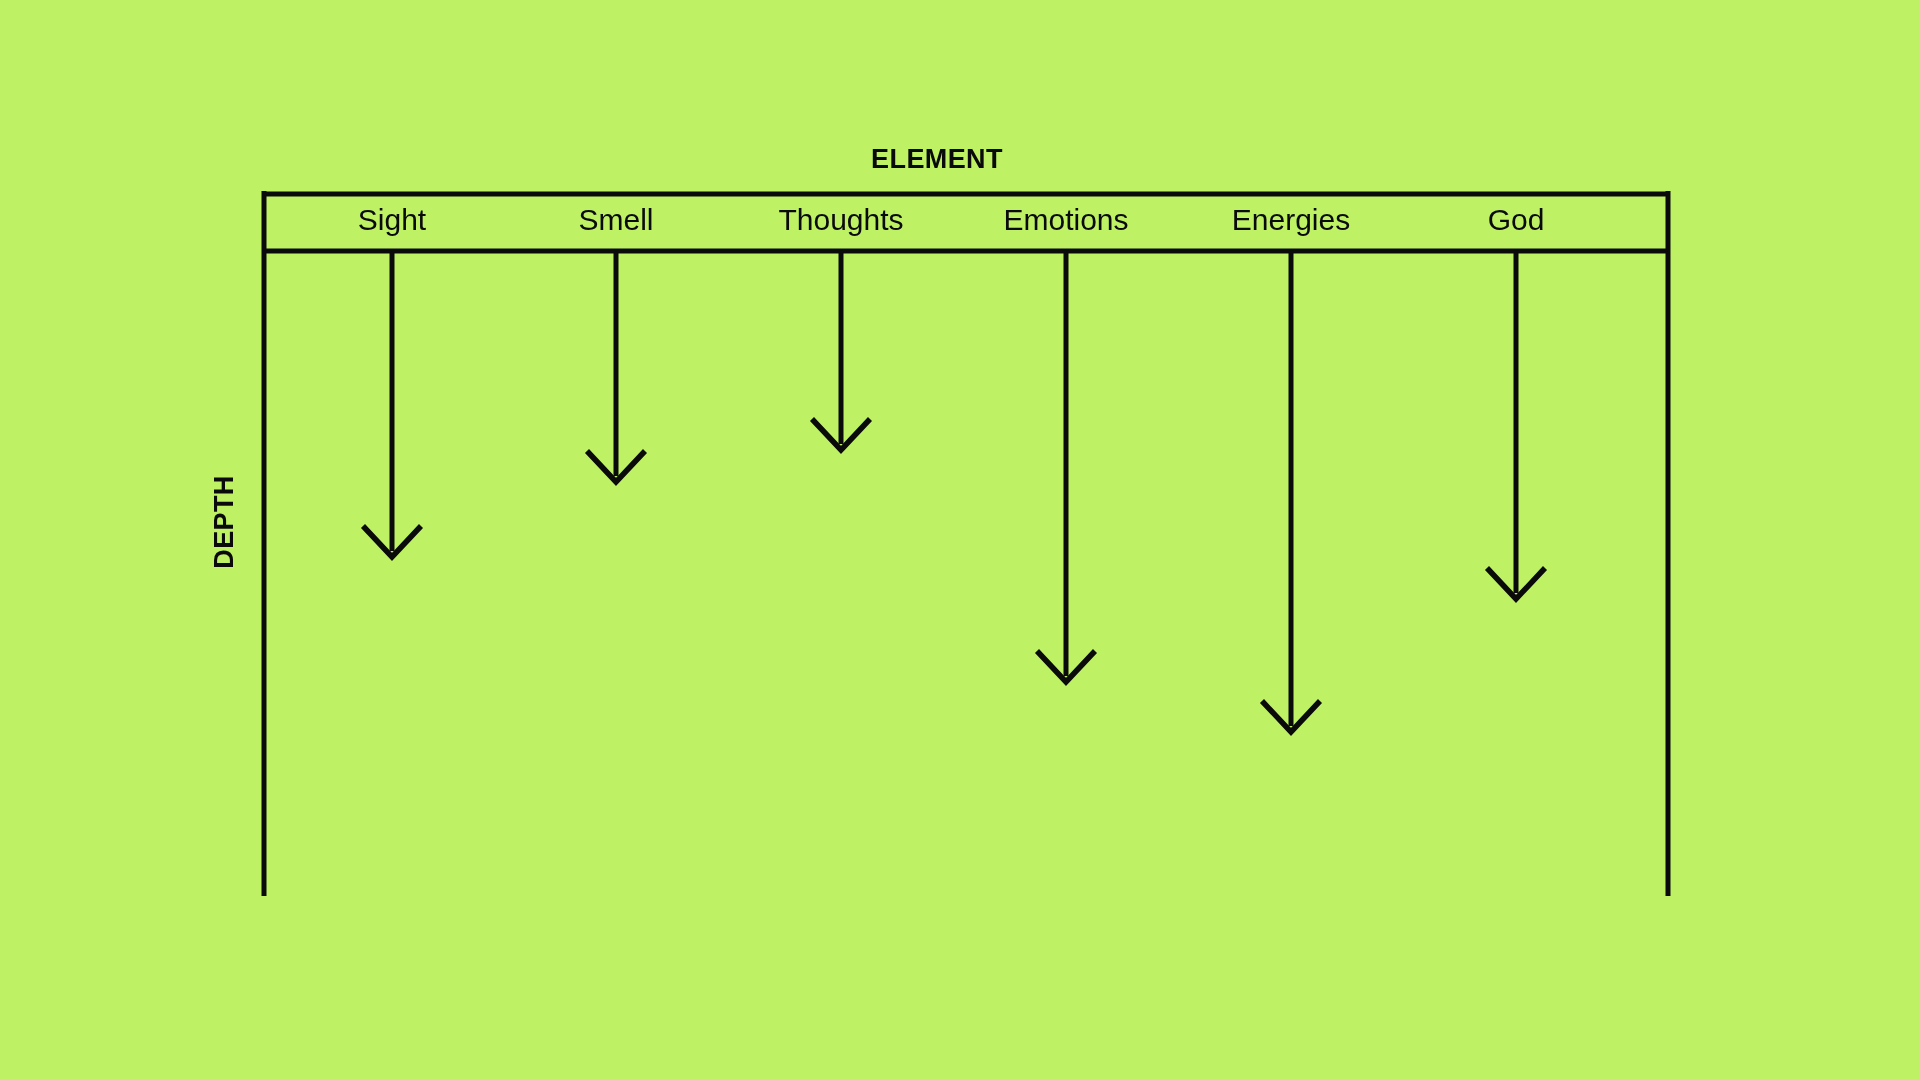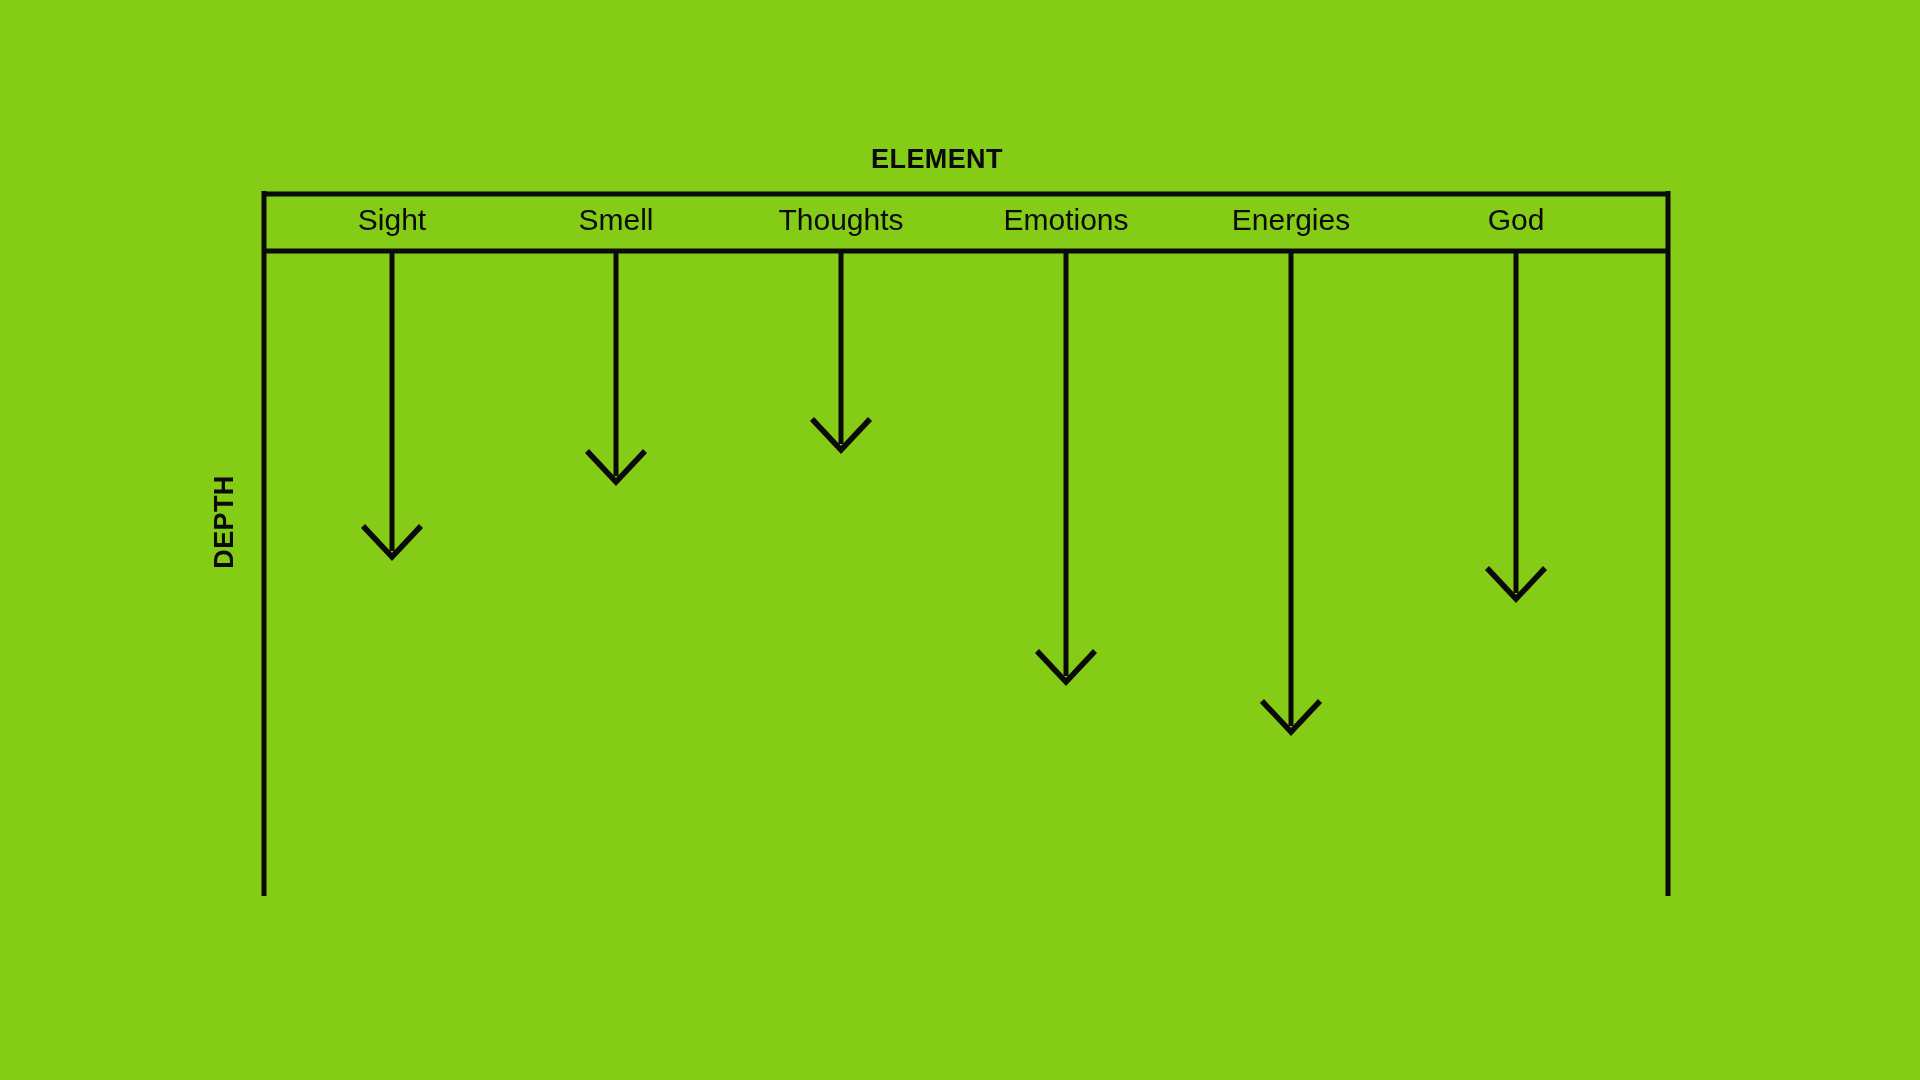--- a/index.html
+++ b/index.html
@@ -12,21 +12,21 @@
     overflow: hidden;
   }
   body {
     font-family: "Liberation Sans", sans-serif;
     color: #000000;
   }
   #diagram-root {
     position: relative;
     width: 1920px;
     height: 1080px;
-    background: #84cc16;
+    background: #bef264;
   }
   #chart-svg {
     position: absolute;
     left: 0;
     top: 0;
     width: 1920px;
     height: 1080px;
     display: block;
   }
   .axis-title {

